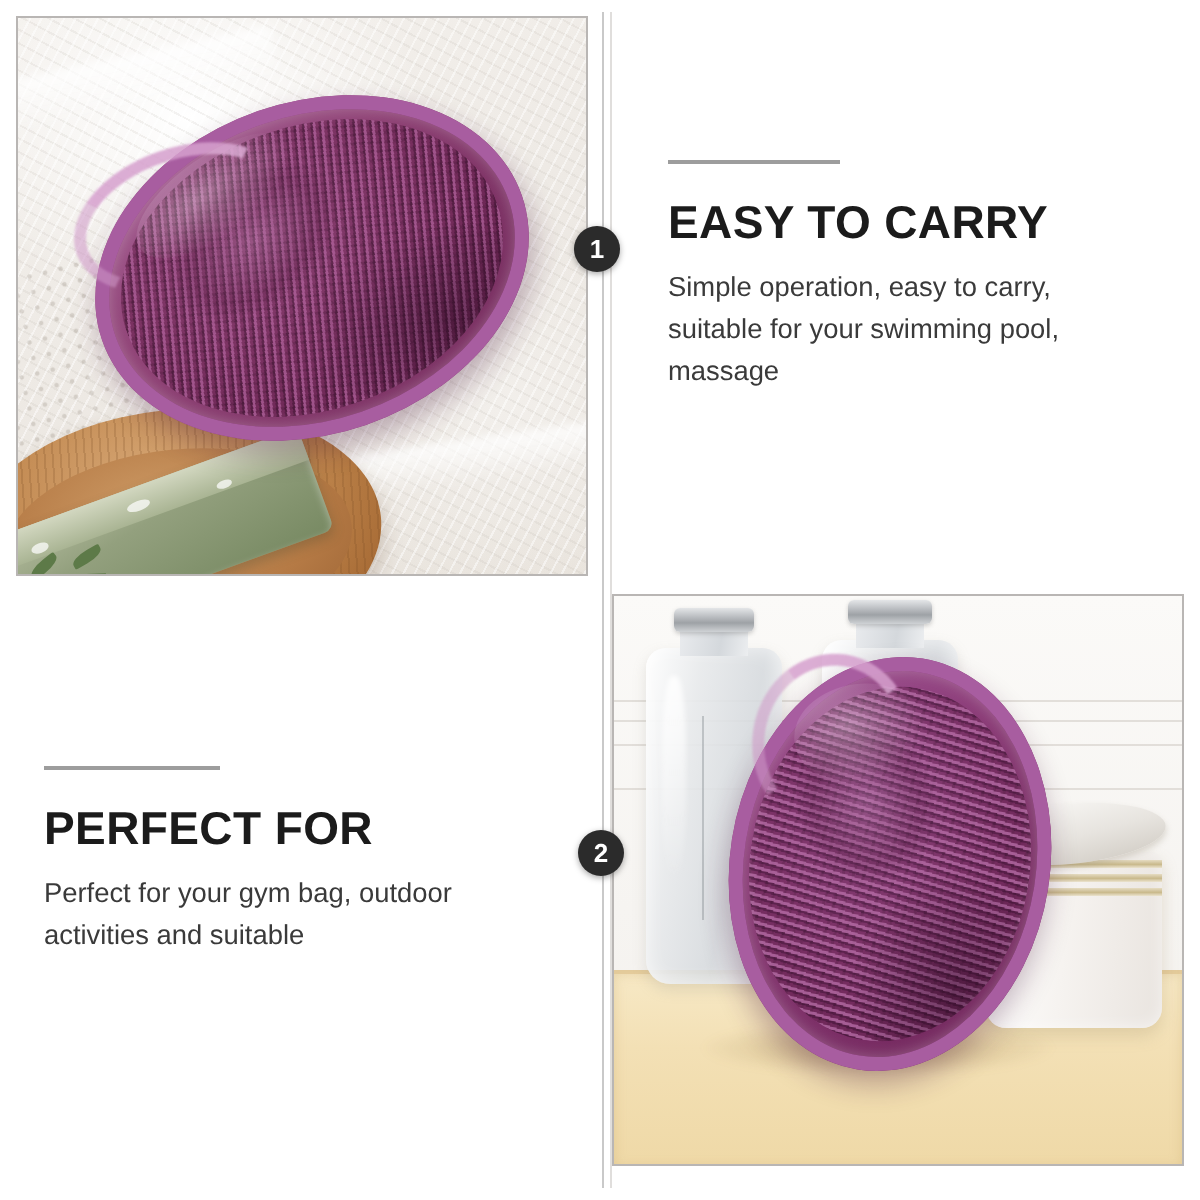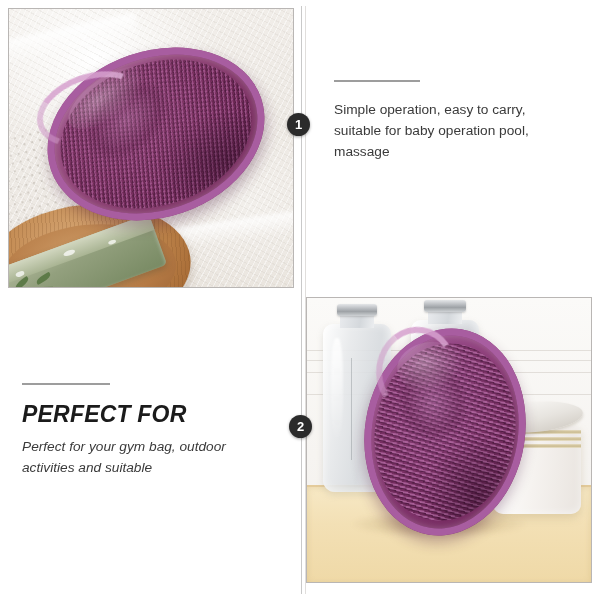--- a/index.html
+++ b/index.html
@@ -381,21 +381,21 @@
     box-shadow: 0 1px 3px rgba(0,0,0,0.35);
     z-index: 6;
     font-family: "Liberation Sans", sans-serif;
   }
   #badge-one  { left: 287px; top: 113px; }
   #badge-two  { left: 289px; top: 415px; }
 
   
   .text-block { position: absolute; }
   #text-one { left: 334px; top: 80px; width: 240px; }
-  #text-two { left: 22px;  top: 383px; width: 250px; font-style: italic; }
+  #text-two { left: 22px;  top: 383px; width: 250px; }
 
   .rule {
     height: 2px;
     background: #9d9d9d;
     margin-bottom: 17px;
   }
   #text-one .rule { width: 86px; }
   #text-two .rule { width: 88px; }
 
   .headline {
@@ -458,21 +458,22 @@
         <div class="brush-rim-light"></div>
         <div class="brush-gloss"></div>
       </div>
     </div>
   </div>
 
   <div class="badge" id="badge-one">1</div>
 
   <div class="text-block" id="text-one">
     <div class="rule"></div>
-    <p class="body-copy">Simple operation, easy to carry, suitable for baby operation pool, massage</p>
+    <h2 class="headline">EASY TO CARRY</h2>
+    <p class="body-copy">Simple operation, easy to carry, suitable for your swimming pool, massage</p>
   </div>
 
   <div class="text-block" id="text-two">
     <div class="rule"></div>
     <h2 class="headline">PERFECT FOR</h2>
     <p class="body-copy">Perfect for your gym bag, outdoor activities and suitable</p>
   </div>
 
   <div class="badge" id="badge-two">2</div>
 

